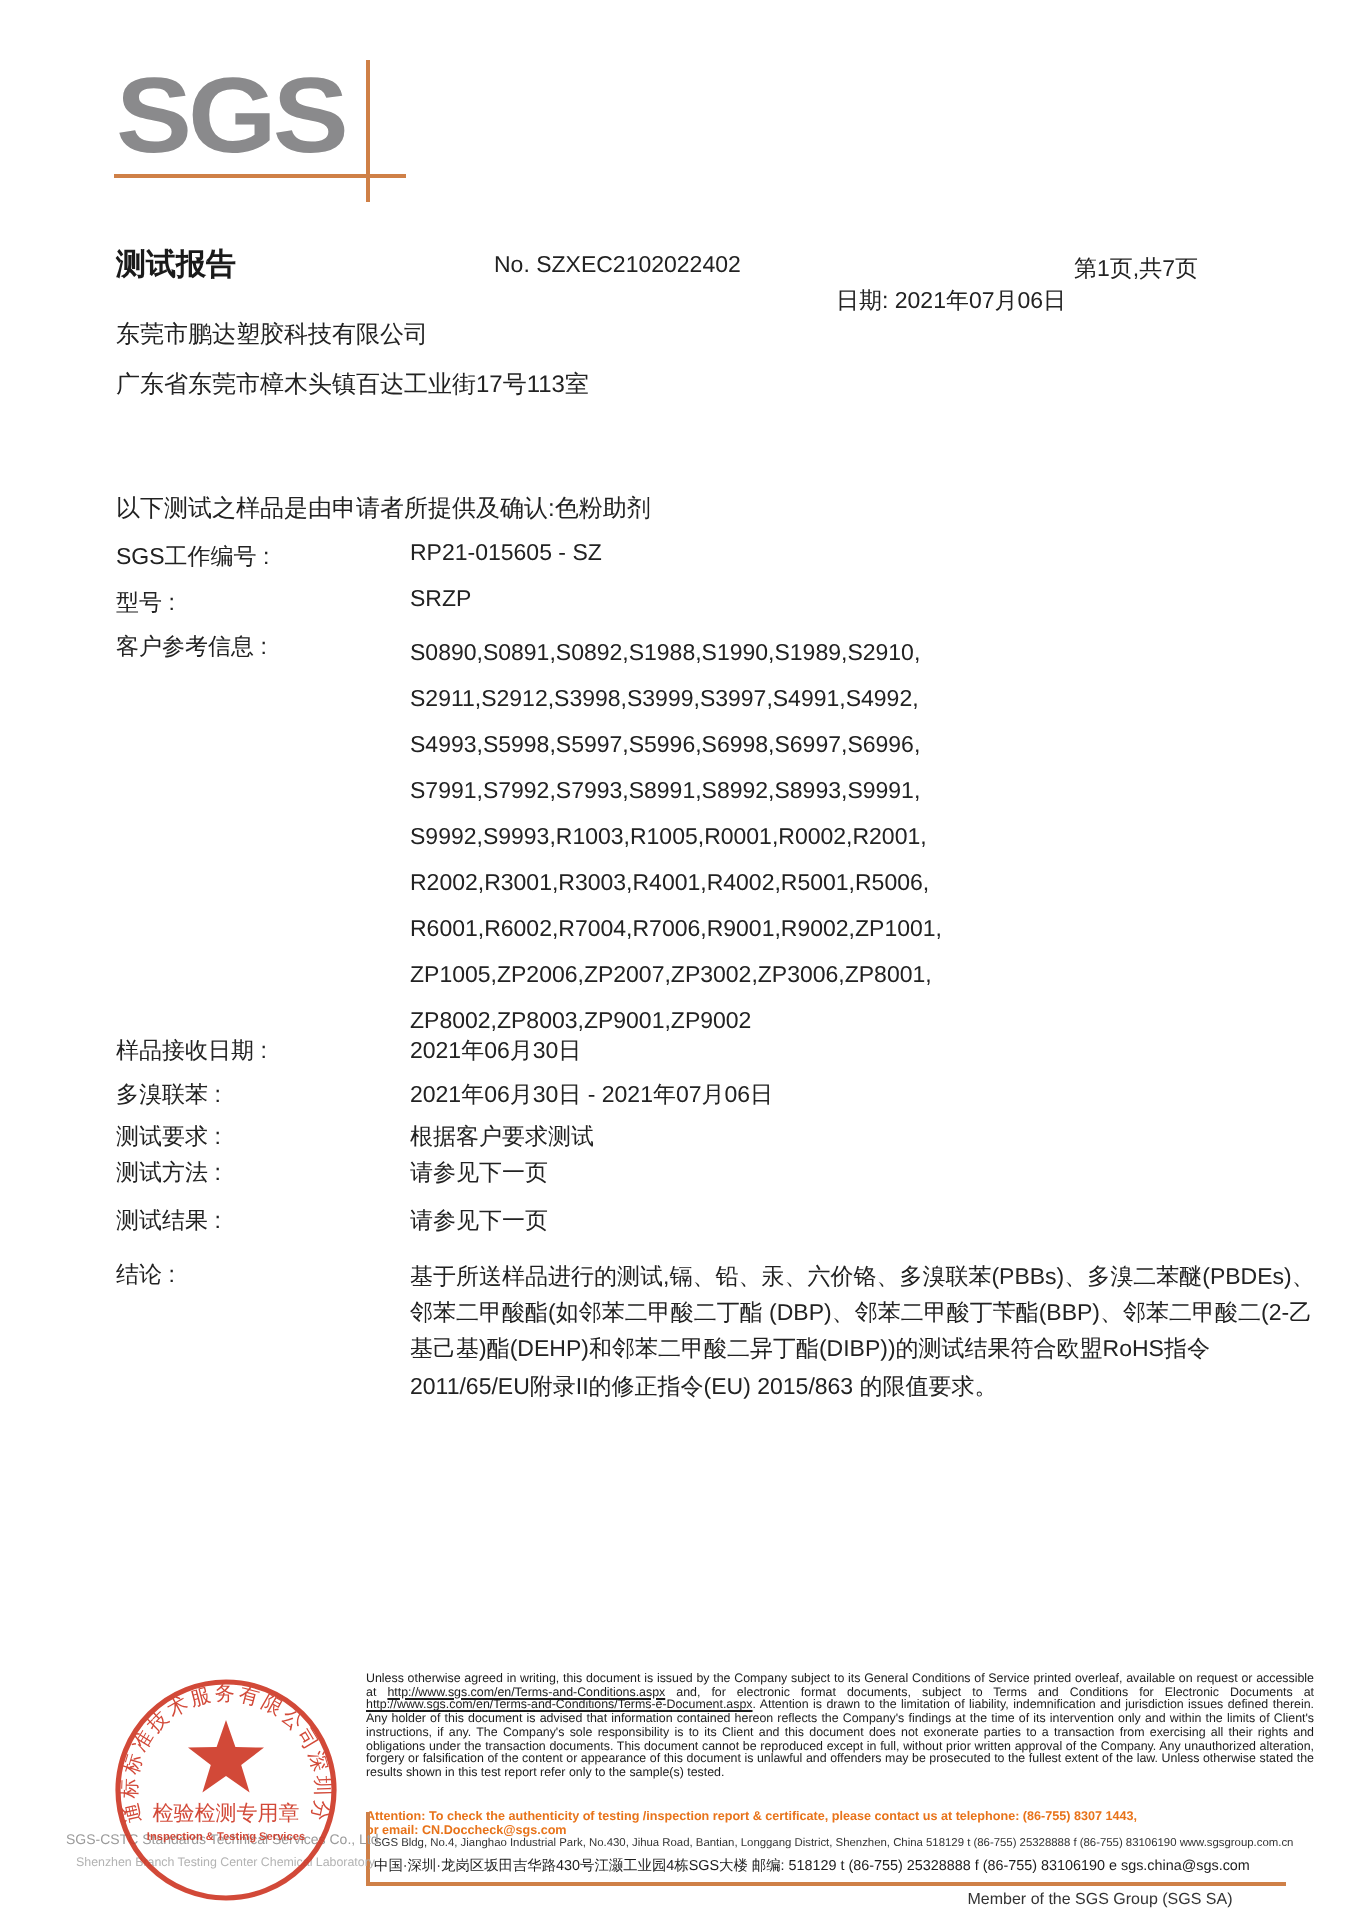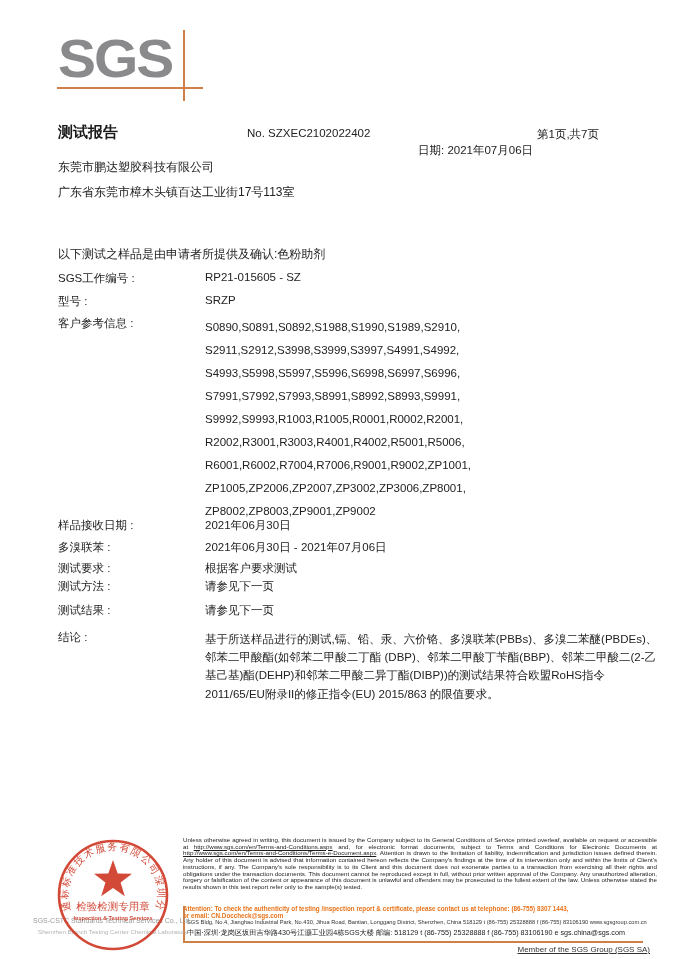--- a/index.html
+++ b/index.html
@@ -30,21 +30,21 @@
   
   .legal{position:absolute;left:183px;top:837px;width:474px;font-size:6.2px;line-height:6.7px;
          text-align:justify;color:#1c1c1c;}
   .legal .u{text-decoration:underline;}
   .attention{position:absolute;left:183px;top:904.5px;width:474px;font-size:6.3px;line-height:7px;
              font-weight:bold;color:#e8731a;}
   .addr-en{position:absolute;left:187px;top:919px;width:470px;font-size:5.7px;color:#333;white-space:nowrap;}
   .addr-cn{position:absolute;left:187px;top:927.5px;width:470px;font-size:7.2px;color:#1c1c1c;white-space:nowrap;}
   .f-vline{position:absolute;left:183px;top:906px;width:1.5px;height:35px;background:#cf8047;}
   .f-hline{position:absolute;left:183px;top:941px;width:460px;height:2px;background:#cf8047;}
-  .member{position:absolute;left:450px;top:945px;width:200px;font-size:8px;color:#333;text-align:right;text-decoration:underline;}
+  .member{position:absolute;left:450px;top:945px;width:200px;font-size:8px;color:#333;text-align:center;}
   .co-line1{position:absolute;left:33px;top:917px;font-size:7px;color:#9a9a9a;white-space:nowrap;}
   .co-line2{position:absolute;left:38px;top:928px;font-size:6.2px;color:#b3b3b3;white-space:nowrap;}
   .stamp{position:absolute;left:43px;top:825px;width:140px;height:140px;opacity:.92;}
 </style>
 </head>
 <body>
 
 <div class="page">
 
   <div class="logo">SGS</div>

